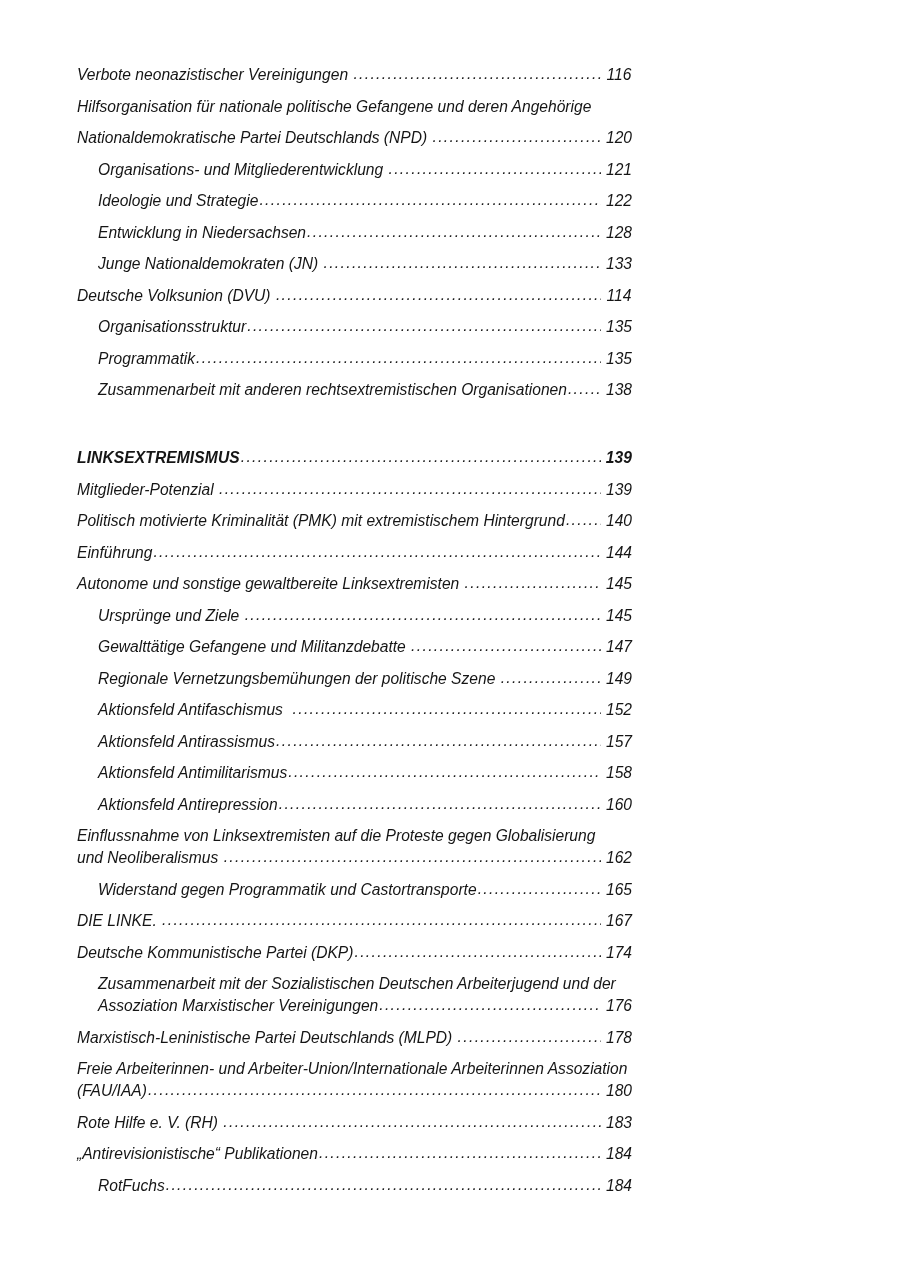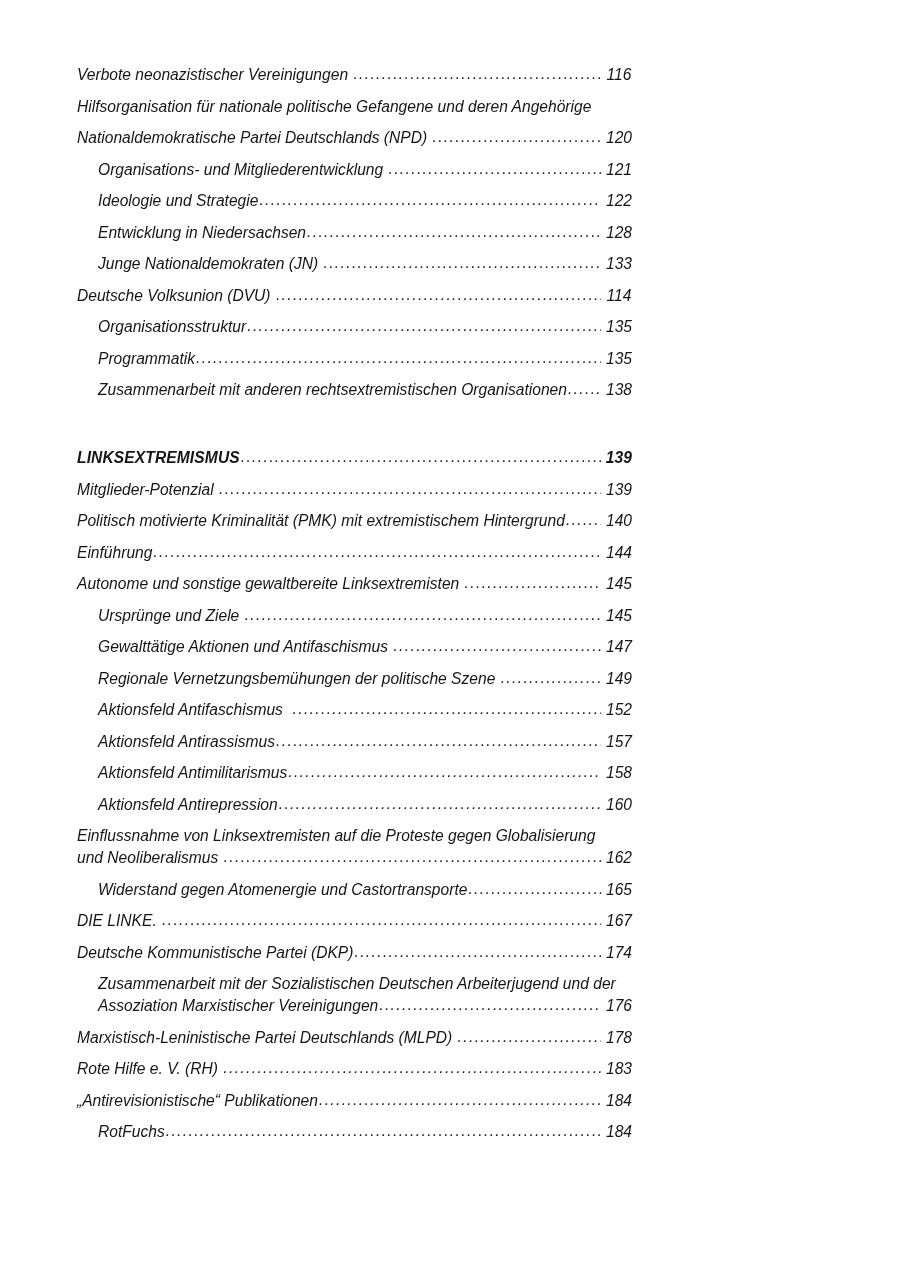--- a/index.html
+++ b/index.html
@@ -213,21 +213,21 @@
       </li>
       <li class="toc-entry level-2">
         <div class="entry-row">
           <span class="entry-label">Ursprünge und Ziele </span>
           <span class="leader" aria-hidden="true"></span>
           <span class="entry-page">145</span>
         </div>
       </li>
       <li class="toc-entry level-2">
         <div class="entry-row">
-          <span class="entry-label">Gewalttätige Aktionen und Antifaschismus </span>
+          <span class="entry-label">Gewalttätige Gefangene und Militanzdebatte </span>
           <span class="leader" aria-hidden="true"></span>
           <span class="entry-page">147</span>
         </div>
       </li>
       <li class="toc-entry level-2">
         <div class="entry-row">
           <span class="entry-label">Regionale Vernetzungsbemühungen der politische Szene </span>
           <span class="leader" aria-hidden="true"></span>
           <span class="entry-page">149</span>
         </div>
@@ -263,21 +263,21 @@
       <li class="toc-entry level-1">
         <span class="entry-line">Einflussnahme von Linksextremisten auf die Proteste gegen Globalisierung</span>
         <div class="entry-row">
           <span class="entry-label">und Neoliberalismus </span>
           <span class="leader" aria-hidden="true"></span>
           <span class="entry-page">162</span>
         </div>
       </li>
       <li class="toc-entry level-2">
         <div class="entry-row">
-          <span class="entry-label">Widerstand gegen Atomenergie und Castortransporte</span>
+          <span class="entry-label">Widerstand gegen Programmatik und Castortransporte</span>
           <span class="leader" aria-hidden="true"></span>
           <span class="entry-page">165</span>
         </div>
       </li>
       <li class="toc-entry level-1">
         <div class="entry-row">
           <span class="entry-label">DIE LINKE. </span>
           <span class="leader" aria-hidden="true"></span>
           <span class="entry-page">167</span>
         </div>
@@ -295,20 +295,28 @@
           <span class="entry-label">Assoziation Marxistischer Vereinigungen</span>
           <span class="leader" aria-hidden="true"></span>
           <span class="entry-page">176</span>
         </div>
       </li>
       <li class="toc-entry level-1">
         <div class="entry-row">
           <span class="entry-label">Marxistisch-Leninistische Partei Deutschlands (MLPD) </span>
           <span class="leader" aria-hidden="true"></span>
           <span class="entry-page">178</span>
+        </div>
+      </li>
+      <li class="toc-entry level-1">
+        <span class="entry-line">Freie Arbeiterinnen- und Arbeiter-Union/Internationale Arbeiterinnen Assoziation</span>
+        <div class="entry-row">
+          <span class="entry-label">(FAU/IAA)</span>
+          <span class="leader" aria-hidden="true"></span>
+          <span class="entry-page">180</span>
         </div>
       </li>
       <li class="toc-entry level-1">
         <div class="entry-row">
           <span class="entry-label">Rote Hilfe e. V. (RH) </span>
           <span class="leader" aria-hidden="true"></span>
           <span class="entry-page">183</span>
         </div>
       </li>
       <li class="toc-entry level-1">

